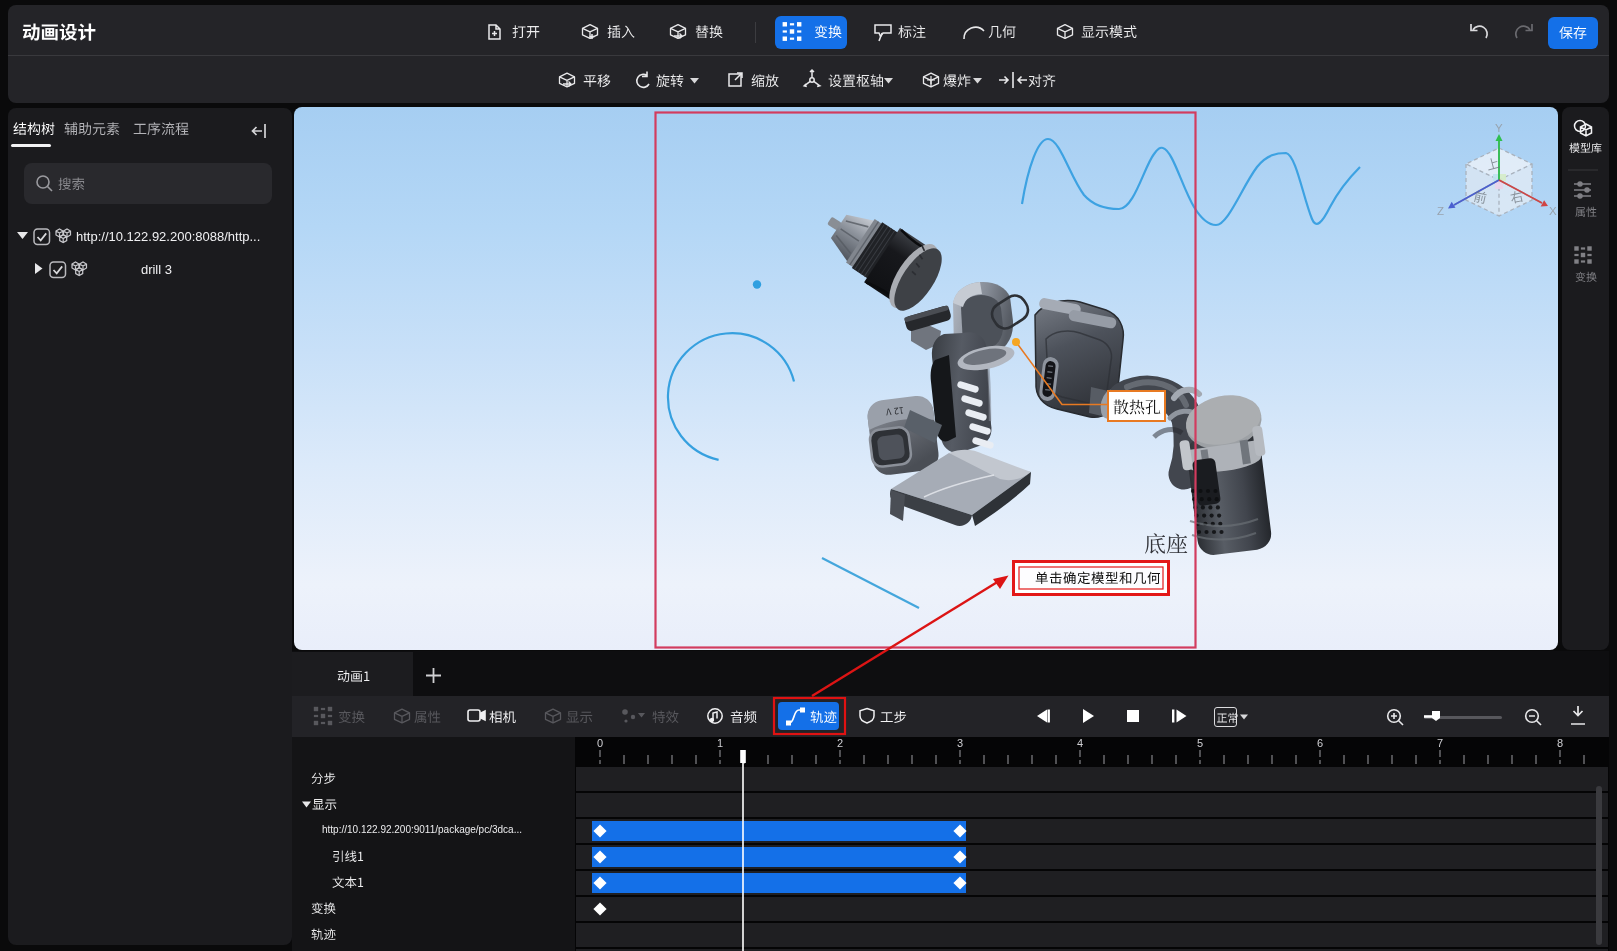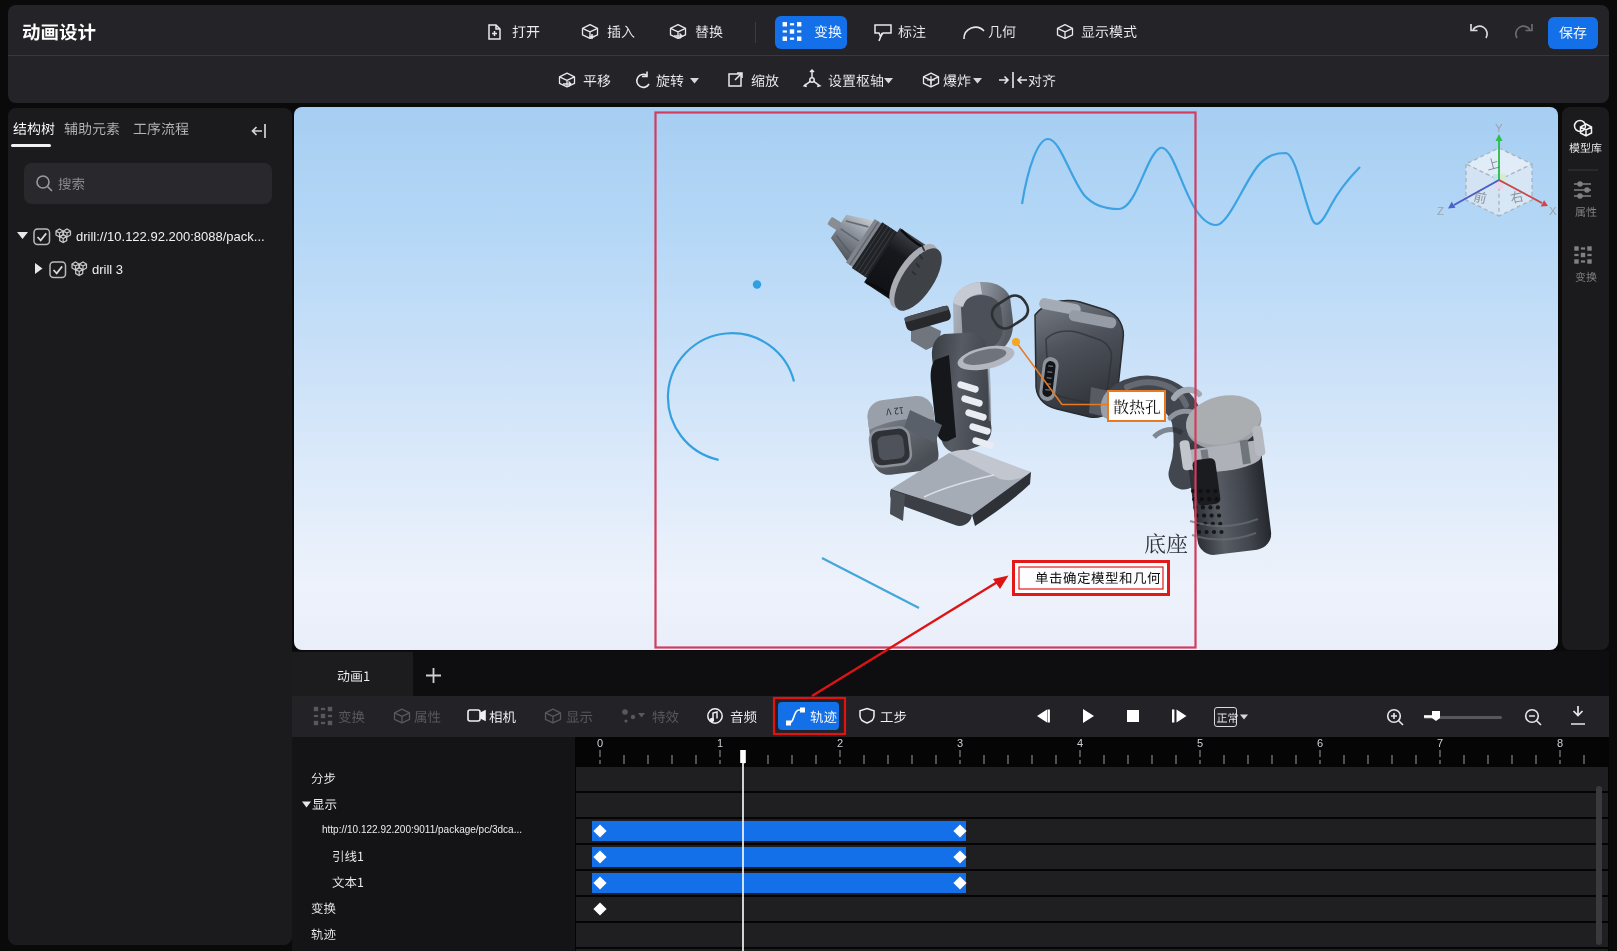--- a/index.html
+++ b/index.html
@@ -9,22 +9,22 @@
 <body>
 <div class="abs" style="left:8px;top:5px;width:1601px;height:98px;background:#242428;border-radius:8px;"></div>
 <div class="abs" style="left:8px;top:55px;width:1601px;height:1px;background:#39393d;"></div>
 <div class="abs" style="left:775px;top:16px;width:72px;height:33px;background:#1470e8;border-radius:6px;"></div>
 <div class="abs" style="left:1548px;top:17px;width:50px;height:32px;background:#1470e8;border-radius:6px;"></div>
 <div class="abs" style="left:755px;top:22px;width:1px;height:21px;background:#3c3c40;"></div>
 
 <div class="abs" style="left:8px;top:108px;width:284px;height:837px;background:#1b1b1e;border-radius:8px;"></div>
 <div class="abs" style="left:11px;top:144px;width:40px;height:3px;background:#f2f2f4;border-radius:2px;"></div>
 <div class="abs" style="left:24px;top:163px;width:248px;height:41px;background:#29292d;border-radius:8px;"></div>
-<div class="abs" style="left:76px;top:229px;width:200px;height:16px;color:#f0f0f2;font-size:13px;white-space:nowrap;overflow:hidden;">drill://10.122.92.200:8088/pack...</div>
-<div class="abs" style="left:92px;top:262px;width:80px;height:16px;color:#f0f0f2;font-size:13px;">drill 3</div>
+<div class="abs" style="left:76px;top:229px;width:200px;height:16px;color:#f0f0f2;font-size:13px;white-space:nowrap;overflow:hidden;">http://10.122.92.200:8088/http...</div>
+<div class="abs" style="left:92px;top:262px;width:80px;height:16px;color:#f0f0f2;font-size:13px;text-align:right;">drill 3</div>
 
 <div class="abs" id="vp" style="left:294px;top:107px;width:1264px;height:543px;border-radius:8px;overflow:hidden;
  background:linear-gradient(180deg,#a6cef2 0%,#b4d7f6 22%,#c8e0f8 45%,#dceafa 66%,#edf2fb 88%,#e9eefa 100%);">
 <svg width="1264" height="543" viewBox="0 0 1264 543">
       <defs>
 <linearGradient id="gmetal" x1="0" y1="0" x2="0" y2="1">
  <stop offset="0" stop-color="#c9cdd4"></stop>
           <stop offset="0.45" stop-color="#8b919a"></stop>
           <stop offset="1" stop-color="#4e535b"></stop>
 </linearGradient>

